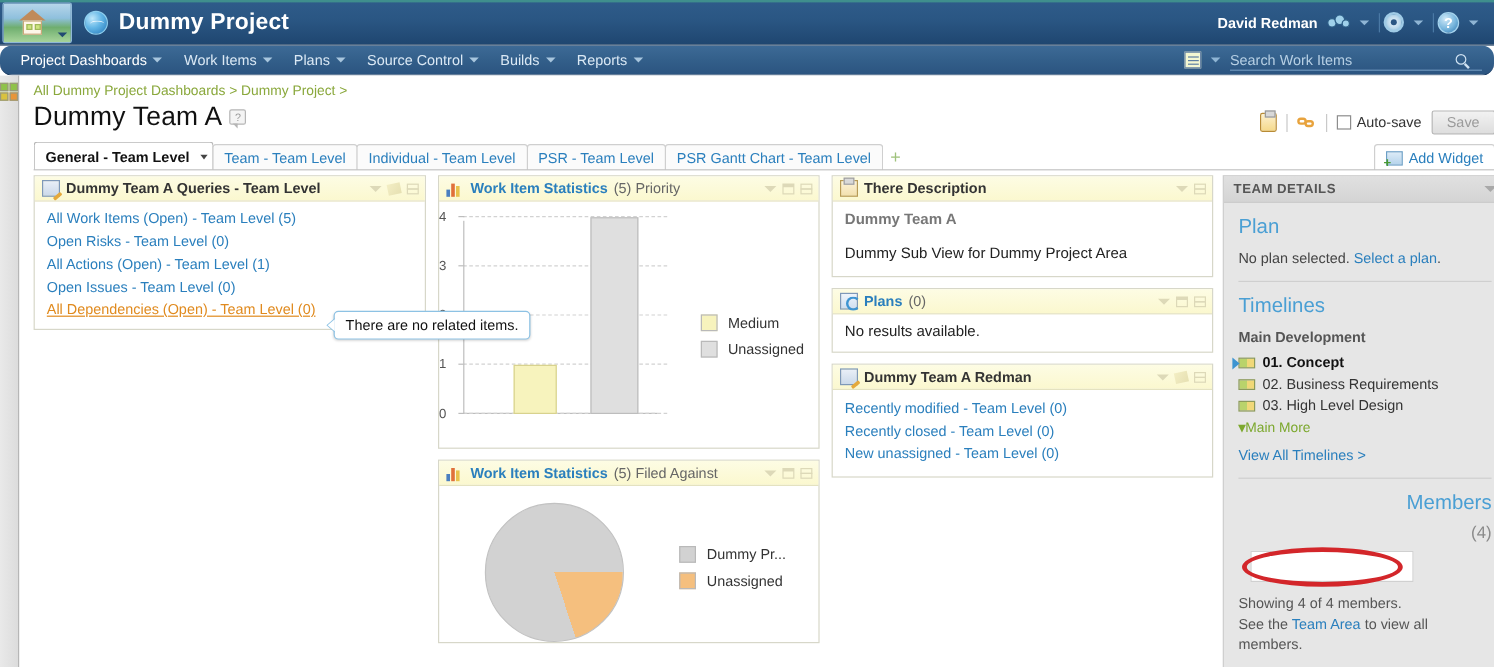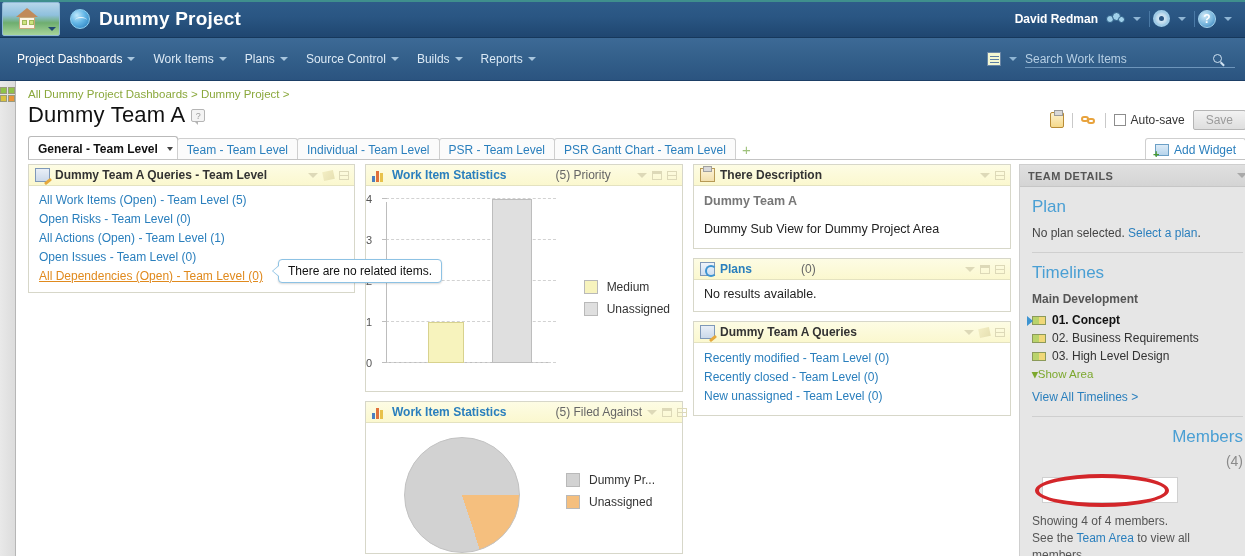--- a/index.html
+++ b/index.html
@@ -76,24 +76,24 @@
   .gear:after{content:"";position:absolute;left:4px;top:4px;width:5px;height:5px;border-radius:50%;background:#2a5683;}
   .qmark{
     width:18px;height:18px;border-radius:50%;
     background:radial-gradient(circle at 35% 30%,#cfe9f8 0%,#78b6dd 55%,#2d76b0 100%);
     border:1px solid #a6d4ee; color:#fff;font-weight:bold;font-size:12px;
     display:flex;align-items:center;justify-content:center; line-height:1;
   }
 
   
   .navbar{
-    height:43px;
+    height:25px;
     background:linear-gradient(to bottom,#3d6a96 0%,#335f8a 50%,#2b5480 100%);
     border-bottom:1px solid #1d3f66;
-    display:flex;align-items:center; padding-left:8px; position:relative;
+    display:flex;align-items:center; padding-left:8px; position:relative;border-radius:10px;
   }
   .nav-item{
     color:#dbe9f5; font-size:12px; padding:0 9px; height:25px;
     display:flex;align-items:center; gap:5px; cursor:pointer; white-space:nowrap;
   }
   .nav-item.active{ color:#ffffff; }
   .nav-caret{ width:0;height:0;border-left:4px solid transparent;border-right:4px solid transparent;border-top:4px solid #a8c6de;}
   .nav-right{ margin-left:auto; display:flex;align-items:center;gap:6px; padding-right:10px;}
   .search-type-icon{
     width:14px;height:14px;background:#f3f7d2;border:1px solid #6a86a6; position:relative;
@@ -179,21 +179,21 @@
   .col4{ width:237px; margin-left:-2px;}
 
   .widget{ border:1px solid #d7d7c9; background:#fff; }
   .wh{
     height:21px; display:flex; align-items:center; gap:5px; padding:0 5px 0 6px;
     background:linear-gradient(to bottom,#fdfce4 0%,#fbf8cf 100%);
     border-bottom:1px solid #e4e2c0;
   }
   .wh-title{ font-size:12px; font-weight:bold; color:#333; white-space:nowrap;}
   .wh-title.blue{ color:#2a7fbd; }
-  .wh-sub{ font-size:12px; color:#666; font-weight:normal; white-space:nowrap;margin-left:44px;}
+  .wh-sub{ font-size:12px; color:#666; font-weight:normal; white-space:nowrap;}
   .wh-icons{ margin-left:auto; display:flex;align-items:center;gap:5px; }
   .ic-chev{width:0;height:0;border-left:5px solid transparent;border-right:5px solid transparent;border-top:5px solid #ddd9b8;cursor:pointer;}
   .ic-min{width:10px;height:9px;border:1px solid #ddd9b8;border-top-width:3px;cursor:pointer;}
   .ic-max{width:10px;height:9px;position:relative;cursor:pointer;}
   .ic-max:before,.ic-max:after{content:"";position:absolute;left:0;right:0;height:3px;border:1px solid #ddd9b8;}
   .ic-max:before{top:0;}.ic-max:after{bottom:0;}
   .ic-pen{width:11px;height:9px;background:linear-gradient(135deg,#f3eec4,#e6e0b2);transform:rotate(-12deg);cursor:pointer;}
 
   .w-icon{ width:15px;height:14px; position:relative; flex:0 0 auto;}
   .icon-query{ background:linear-gradient(#e9eff7,#cbd9ea); border:1px solid #7e98b8;}
@@ -556,21 +556,21 @@
               </span>
             </div>
             <div class="wbody" style="padding:7px 10px 10px 10px;">
               <div class="noresults">No results available.</div>
             </div>
           </div>
 
           <div class="widget">
             <div class="wh">
               <span class="w-icon icon-query"></span>
-              <span class="wh-title">Dummy Team A Queries</span>
+              <span class="wh-title">Dummy Team A Redman</span>
               <span class="wh-icons">
                 <span class="ic-chev"></span>
                 <span class="ic-pen"></span>
                 <span class="ic-max"></span>
               </span>
             </div>
             <div class="wbody" style="padding:6px 10px 9px 10px;">
               <a class="qlink">Recently modified - Team Level (0)</a>
               <a class="qlink">Recently closed - Team Level (0)</a>
               <a class="qlink">New unassigned - Team Level (0)</a>
@@ -604,21 +604,21 @@
               <div class="tl-item">
                 <span class="tl-ic"></span>
                 <span>02. Business Requirements</span>
               </div>
               <div class="tl-item">
                 <span class="tl-ic"></span>
                 <span>03. High Level Design</span>
               </div>
 
               <div class="showmore">
-                <b>▾</b><span>Show Area</span>
+                <b>▾</b><span>Main More</span>
               </div>
 
               <a class="viewall">View All Timelines &gt;</a>
 
               <div class="tp-rule"></div>
 
               <div class="members-h">
                 <span class="tp-h" style="margin:0;">Members</span>
                 <span style="font-size:14px;color:#8a8a8a;">(4)</span>
               </div>

